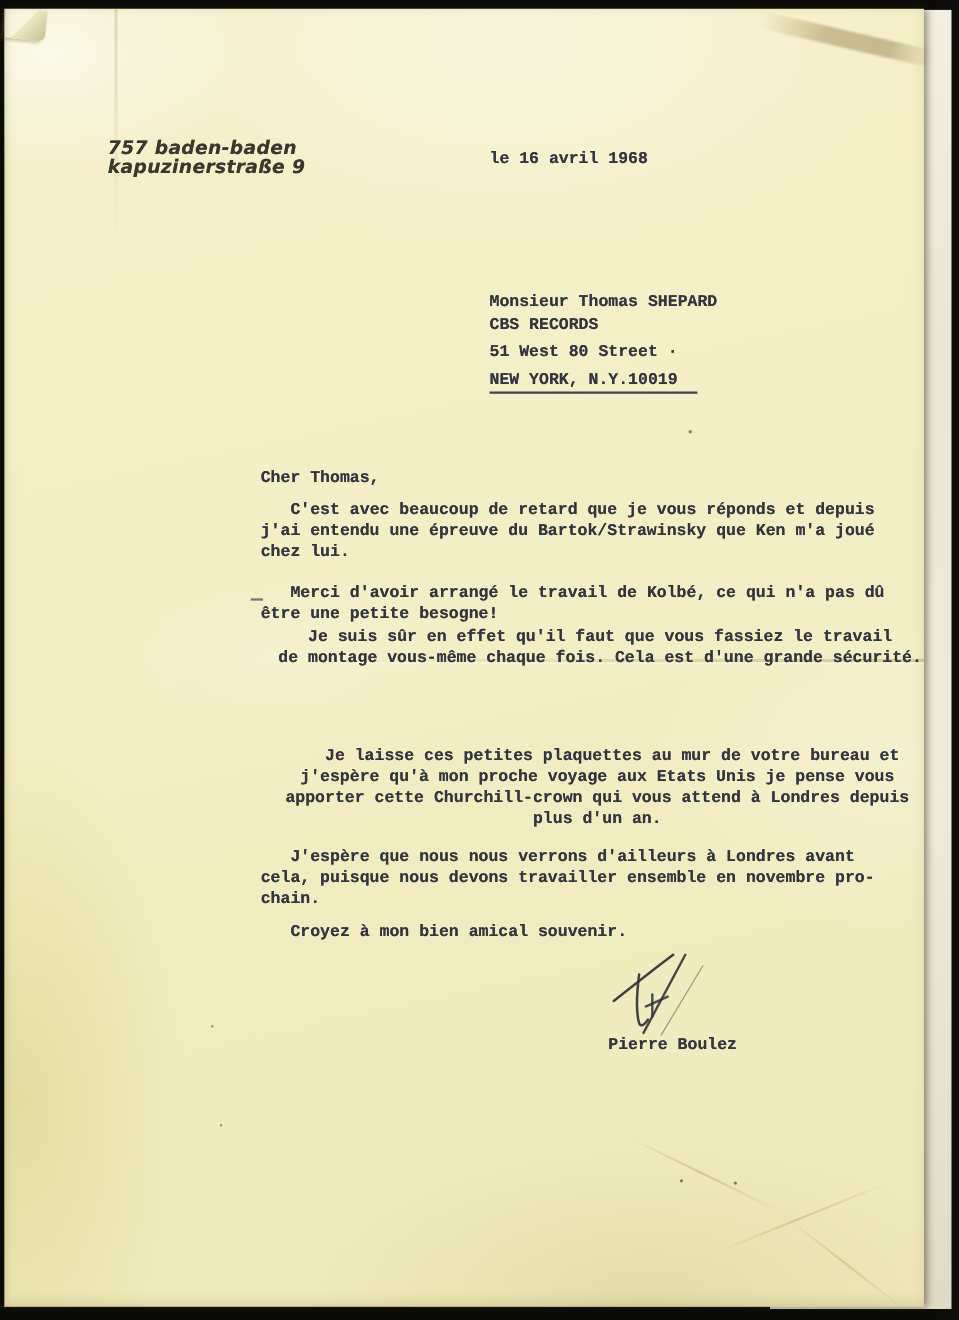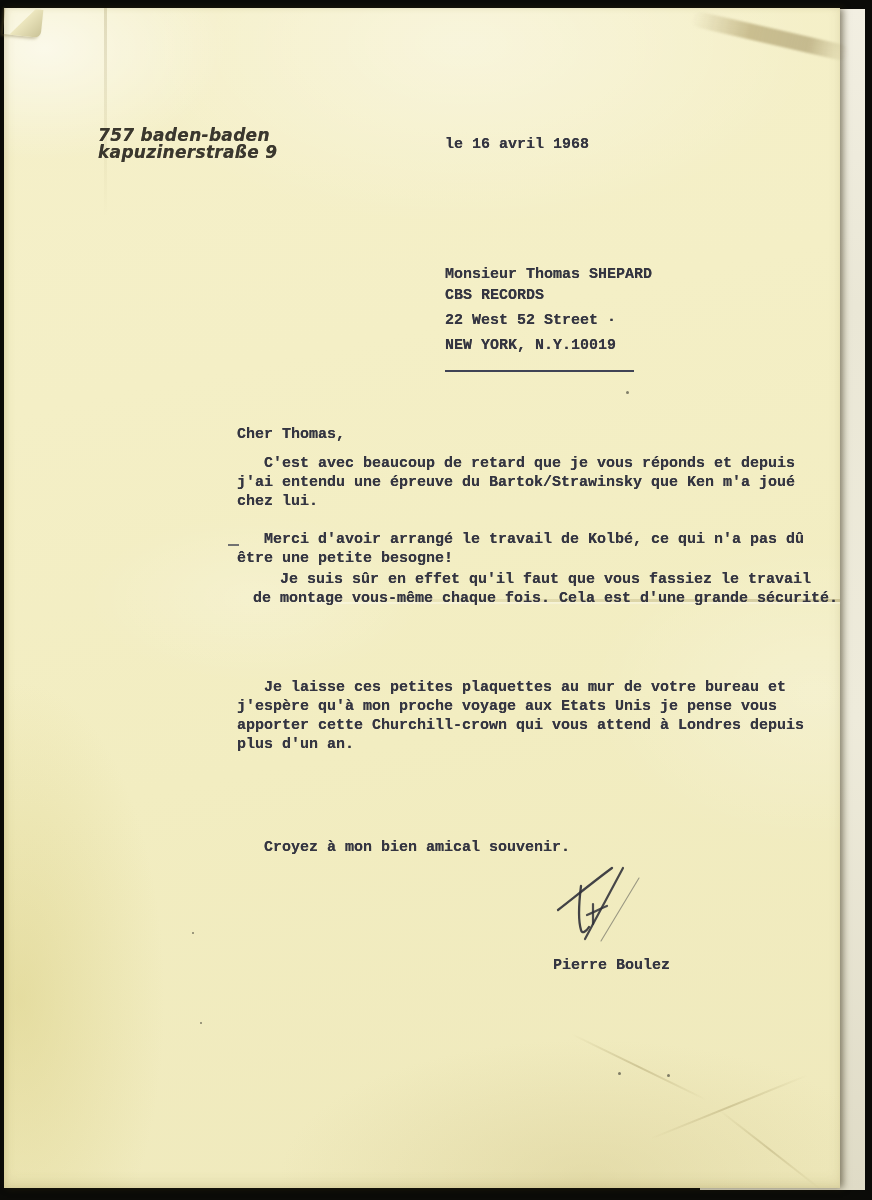--- a/index.html
+++ b/index.html
@@ -32,27 +32,27 @@
     text-shadow:0 0 0.6px rgba(52,53,65,0.85);
   }
   .letterhead{
     position:absolute;left:94px;top:119px;
     font-family:"DejaVu Sans", sans-serif;font-weight:bold;font-size:17px;line-height:17px;
     color:#3a372e;letter-spacing:0.3px;text-shadow:0 0 0.5px rgba(58,55,46,0.7);font-style:italic;
   }
   .date-line{left:441px;top:127px;}
   .addr{left:441px;}
   .addr-1{top:257px;} .addr-2{top:278px;} .addr-3{top:303px;} .addr-4{top:328px;}
-  .addr-city span{border-bottom:2px solid rgba(44,48,72,0.9);padding-right:18px;padding-bottom:15px;display:inline-block;}
+  .addr-city span{border-bottom:2px solid rgba(44,48,72,0.9);padding-right:18px;padding-bottom:1px;display:inline-block;}
   .salutation{left:233px;top:417px;}
   .para{left:233px;width:612px;}
-  .p1{top:446px;} .p2{top:522px;} .p3{top:562px;margin-left:16px;} .p4{top:621px;} .p5{top:670px;} .p6{top:762px;}
+  .p1{top:446px;} .p2{top:522px;} .p3{top:562px;margin-left:16px;} .p4{top:621px;} .p5{top:670px;text-align:center;} .p6{top:762px;}
   .closing{left:233px;top:830px;}
   .sig-svg{position:absolute;left:547px;top:854px;width:96px;height:86px;pointer-events:none;}
-  .sig-name{left:549px;top:933px;margin-top:15px;}
+  .sig-name{left:549px;top:933px;}
   
   .crease{position:absolute;pointer-events:none;}
   .crease-tr{
     left:688px;top:2px;width:160px;height:16px;transform:rotate(13deg);transform-origin:left center;
     background:linear-gradient(90deg, transparent 0%, rgba(148,128,70,0.45) 38%, rgba(120,100,50,0.38) 75%, transparent 100%);
     border-radius:8px;filter:blur(1px);
   }
   .crease-fold{
     left:300px;top:591px;width:536px;height:3px;
     background:linear-gradient(90deg, transparent 0%, rgba(140,125,70,0.16) 45%, rgba(138,122,66,0.32) 100%);
@@ -95,35 +95,38 @@
 
     <div class="letterhead">
       <div>757 baden-baden</div>
       <div>kapuzinerstraße 9</div>
     </div>
 
     <div class="type date-line">le 16 avril 1968</div>
 
     <div class="type addr addr-1">Monsieur Thomas SHEPARD</div>
     <div class="type addr addr-2">CBS RECORDS</div>
-    <div class="type addr addr-3">22 West 52 Street ·</div>
+    <div class="type addr addr-3">51 West 80 Street ·</div>
     <div class="type addr addr-4 addr-city"><span>NEW YORK, N.Y.10019</span></div>
 
     <div class="type salutation">Cher Thomas,</div>
     <div class="type para p2">   Merci d'avoir arrangé le travail de Kolbé, ce qui n'a pas dû
 être une petite besogne!</div>
     <div class="type para p1">   C'est avec beaucoup de retard que je vous réponds et depuis
 j'ai entendu une épreuve du Bartok/Strawinsky que Ken m'a joué
 chez lui.</div>
     <div class="type para p3">   Je suis sûr en effet qu'il faut que vous fassiez le travail
 de montage vous-même chaque fois. Cela est d'une grande sécurité.</div>
     <div class="type para p5">   Je laisse ces petites plaquettes au mur de votre bureau et
 j'espère qu'à mon proche voyage aux Etats Unis je pense vous
 apporter cette Churchill-crown qui vous attend à Londres depuis
 plus d'un an.</div>
+    <div class="type para p6">   J'espère que nous nous verrons d'ailleurs à Londres avant
+cela, puisque nous devons travailler ensemble en novembre pro-
+chain.</div>
     <div class="type closing">   Croyez à mon bien amical souvenir.</div>
 
     <svg class="sig-svg" viewBox="0 0 96 86">
       <g fill="none" stroke="#2f3038" stroke-linecap="round">
         <path d="M7,48 C20,38 42,20 61,6" stroke-width="2.3" opacity="0.9"></path>
         <path d="M30,24 C28,40 27,58 30,68 C31,72 35,70 38,65" stroke-width="2.3" opacity="0.9"></path>
         <path d="M72,6 L34,77" stroke-width="2.2" opacity="0.88"></path>
         <path d="M36,53 C43,50 49,47 56,44" stroke-width="2.2" opacity="0.85"></path>
         <path d="M42,42 L42,62" stroke-width="2.2" opacity="0.85"></path>
         <path d="M88,16 L50,79" stroke-width="1.1" opacity="0.45"></path>

